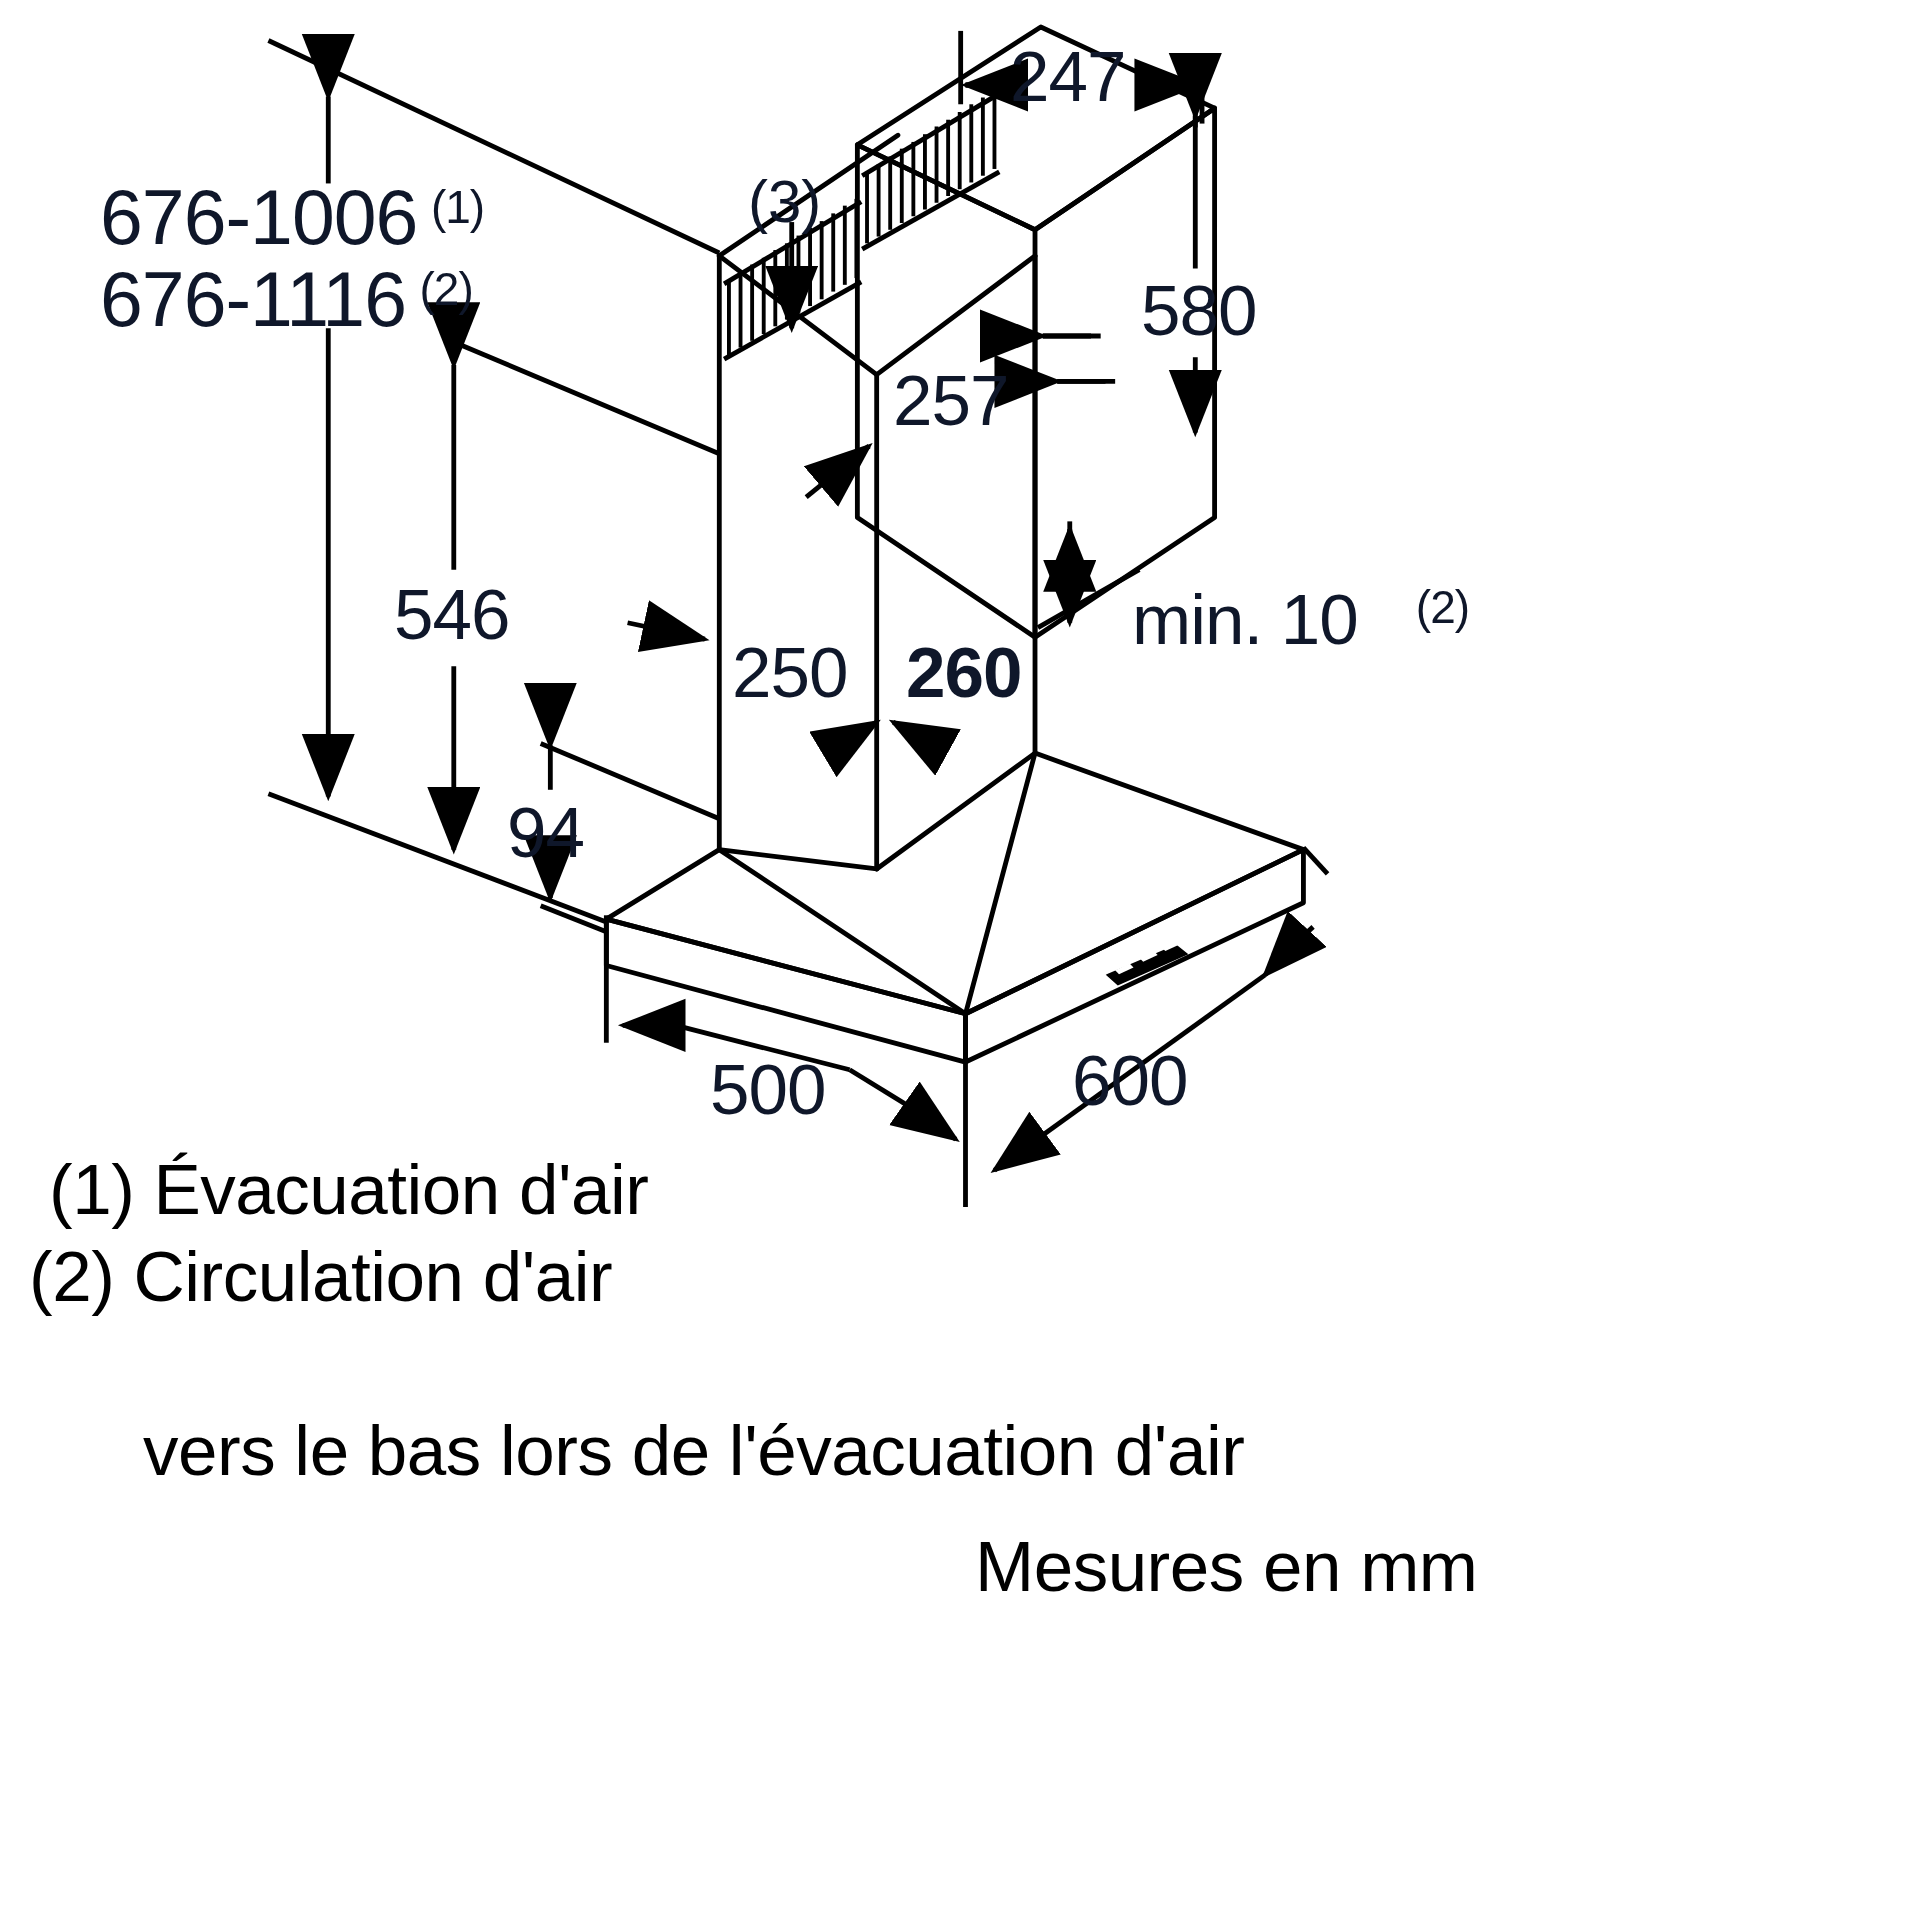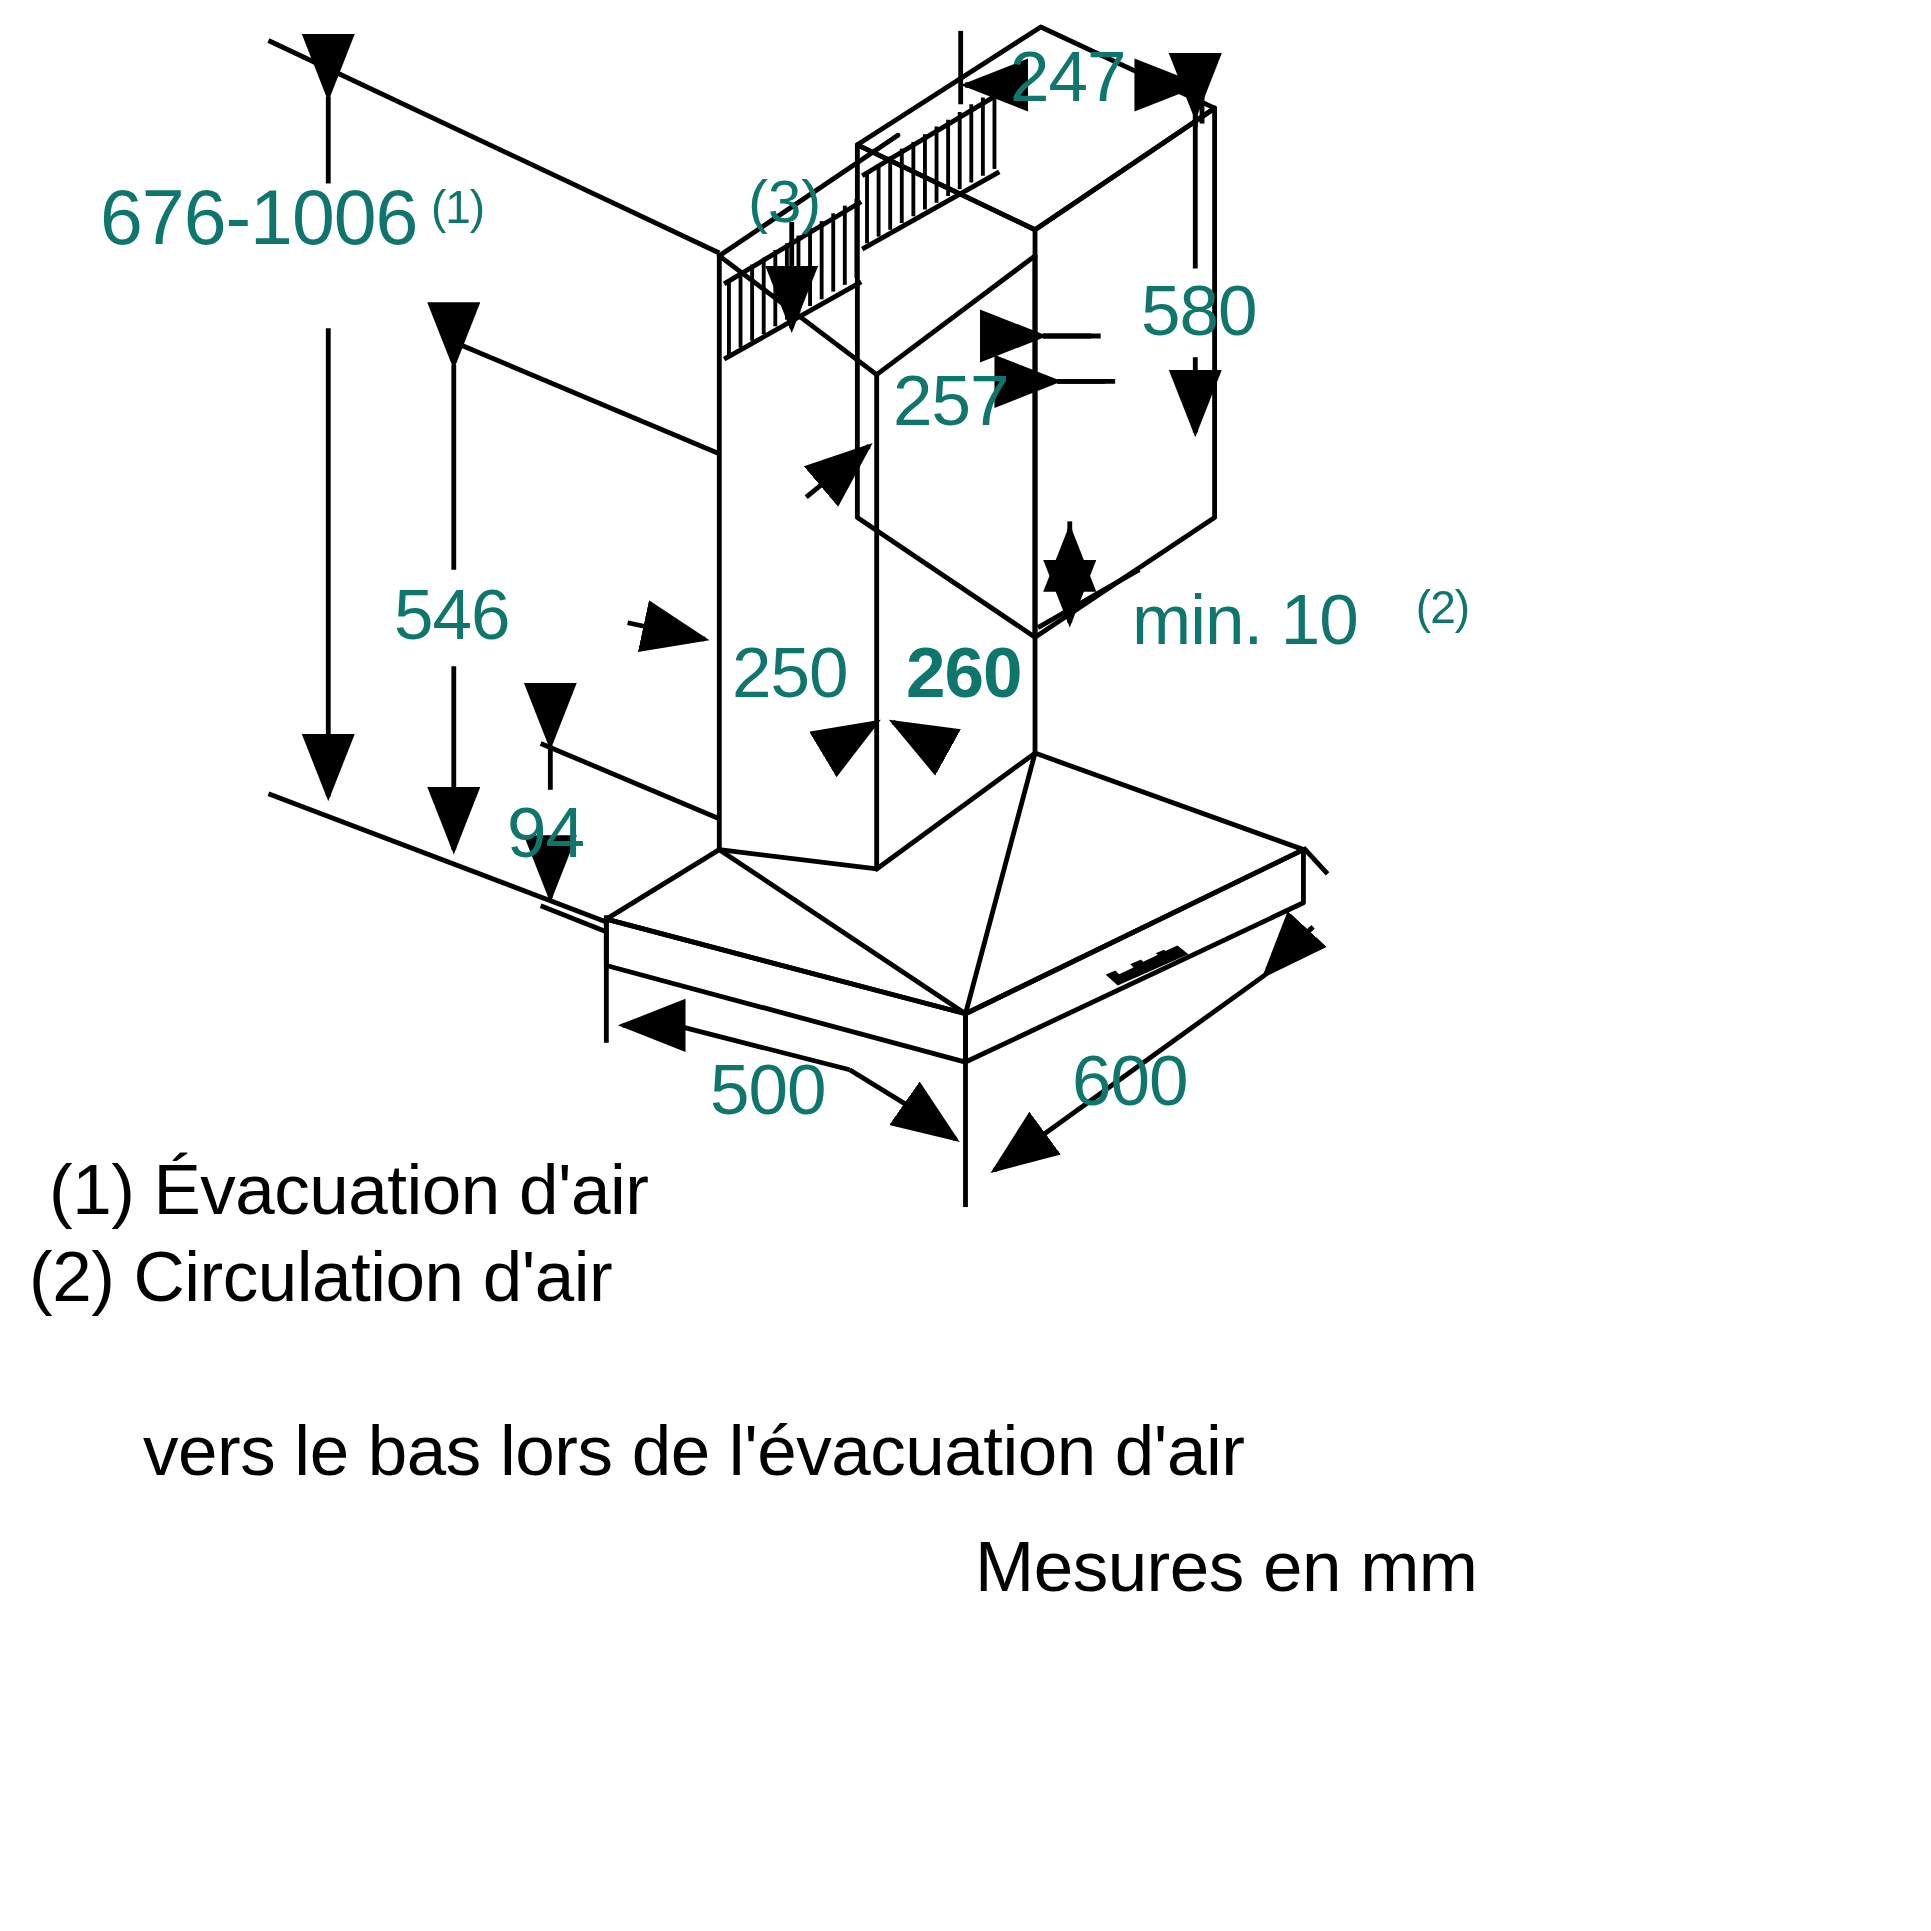--- a/index.html
+++ b/index.html
@@ -23,21 +23,21 @@
     left: 0;
     top: 0;
     width: 1931px;
     height: 1931px;
   }
   .lbl {
     position: absolute;
     white-space: pre;
     line-height: 1;
     font-family: "Liberation Sans", sans-serif;
-    color: #0f766e;
+    color: #0f172a;
   }
   .dim {
     font-size: 71px;
     letter-spacing: -1px;
   }
   .dim-big {
     font-size: 77px;
     letter-spacing: -1px;
   }
   .sup-inline {
@@ -208,20 +208,21 @@
       <line x1="1060" y1="1190" x2="1030" y2="1212" marker-end="url(#ah)"></line>
       <line x1="1000" y1="1100" x2="1000" y2="1250"></line>
       <line x1="1350" y1="878" x2="1375" y2="905"></line>
 
       <line x1="820" y1="230" x2="820" y2="340" marker-end="url(#ah)"></line>
     </g>
   </svg>
 
   <div class="lbl dim-big" style="left:100px; top:179px;text-align:center;"><span>676-1006</span><span class="sup-inline" style="position:relative; top:-21px; margin-left:13.5px;">(1)</span></div>
 
+  <div class="lbl dim-big" style="left:100px; top:261px;"><span>676-1116</span><span class="sup-inline" style="position:relative; top:-21px; margin-left:13.5px;">(2)</span></div>
 
   <div class="lbl dim" style="left:394px; top:579px;">546</div>
 
   <div class="lbl dim" style="left:507px; top:797px;">94</div>
 
   <div class="lbl dim" style="left:1010px; top:41px;">247</div>
 
   <div class="lbl dim" style="left:1141px; top:275px;">580</div>
 
   <div class="lbl dim" style="left:893px; top:365px;">257</div>

